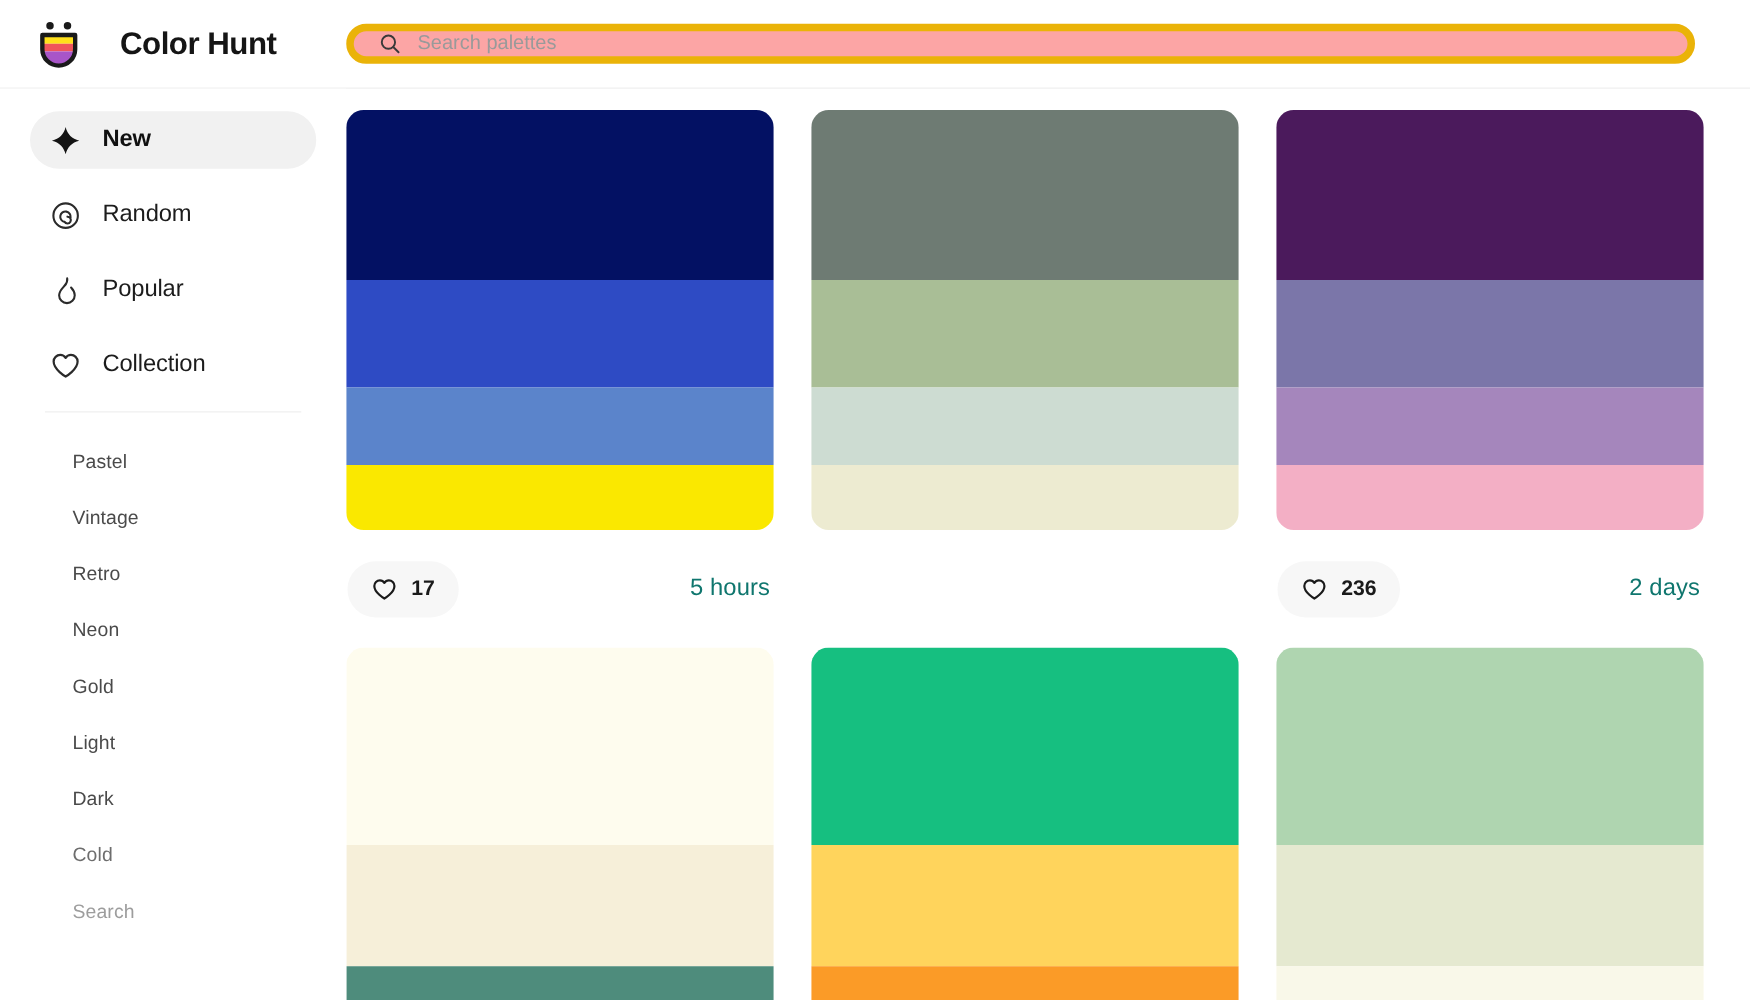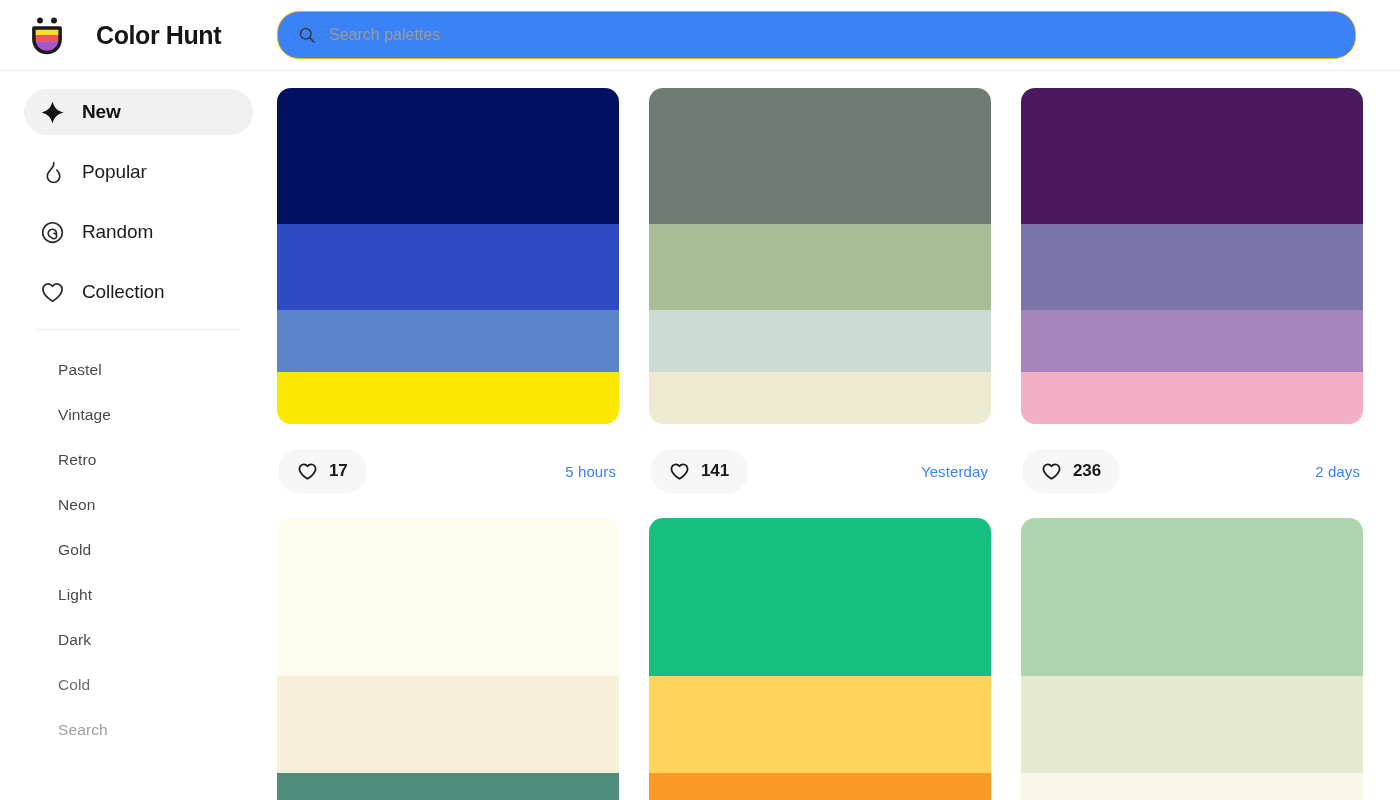--- a/index.html
+++ b/index.html
@@ -60,24 +60,24 @@
   .search-wrap {
     flex: 1;
     height: 71px;
     display: flex;
     align-items: center;
     padding-right: 44px;
   }
 
   .search-box {
     flex: 1;
-    height: 48px;
+    height: 32px;
     border-radius: 22px;
-    background: #3b82f6;
-    border: 1px solid #eab308;
+    background: #fca5a5;
+    border: 6px solid #eab308;
     display: flex;
     align-items: center;
     padding: 0 20px;
     gap: 13px;
   }
 
   .search-icon { width: 18px; height: 18px; flex-shrink: 0; display:block; }
 
   .search-input {
     flex: 1;
@@ -204,22 +204,22 @@
   .heart-icon { width: 21px; height: 21px; display:block; flex-shrink: 0; }
 
   .like-count {
     font-size: 17px;
     font-weight: bold;
     color: #1a1a1a;
     letter-spacing: -0.1px;
   }
 
   .time-label {
-    font-size: 15px;
-    color: #3b82f6;
+    font-size: 19px;
+    color: #0f766e;
     padding-right: 2px;
     letter-spacing: 0.1px;
     margin-left: 40px;
   }
 </style>
 </head>
 <body>
 
 <div id="app">
 
@@ -260,31 +260,31 @@
 
       <div class="nav-item active">
         <svg class="nav-icon" viewBox="0 0 24 24">
           <path d="M12 1.5 C13.4 7.2 16.8 10.6 22.5 12 C16.8 13.4 13.4 16.8 12 22.5 C10.6 16.8 7.2 13.4 1.5 12 C7.2 10.6 10.6 7.2 12 1.5 Z" fill="#141414"></path>
         </svg>
         <span class="nav-label">New</span>
       </div>
 
       <div class="nav-item">
         <svg class="nav-icon" viewBox="0 0 24 24">
-          <path d="M13.2 2.6 c0.6 3.3 -1.1 4.6 -2.6 6.3 c-1.7 1.9 -3.6 3.8 -3.6 6.7 c0 3.3 2.7 6 6 6 c3.3 0 6 -2.7 6 -6 c0 -2.6 -1.4 -4.5 -2.8 -6" fill="none" stroke="#2b2b2b" stroke-width="1.6" stroke-linecap="round" stroke-linejoin="round"></path>
-        </svg>
-        <span class="nav-label">Popular</span>
+          <circle cx="12" cy="12" r="9.4" fill="none" stroke="#2b2b2b" stroke-width="1.6"></circle>
+          <path d="M15.8 13.6 a4 4 0 1 0 -4.6 3.2 a2.6 2.6 0 1 0 2.2 -4" fill="none" stroke="#2b2b2b" stroke-width="1.6" stroke-linecap="round"></path>
+        </svg>
+        <span class="nav-label">Random</span>
       </div>
 
       <div class="nav-item">
         <svg class="nav-icon" viewBox="0 0 24 24">
-          <circle cx="12" cy="12" r="9.4" fill="none" stroke="#2b2b2b" stroke-width="1.6"></circle>
-          <path d="M15.8 13.6 a4 4 0 1 0 -4.6 3.2 a2.6 2.6 0 1 0 2.2 -4" fill="none" stroke="#2b2b2b" stroke-width="1.6" stroke-linecap="round"></path>
-        </svg>
-        <span class="nav-label">Random</span>
+          <path d="M13.2 2.6 c0.6 3.3 -1.1 4.6 -2.6 6.3 c-1.7 1.9 -3.6 3.8 -3.6 6.7 c0 3.3 2.7 6 6 6 c3.3 0 6 -2.7 6 -6 c0 -2.6 -1.4 -4.5 -2.8 -6" fill="none" stroke="#2b2b2b" stroke-width="1.6" stroke-linecap="round" stroke-linejoin="round"></path>
+        </svg>
+        <span class="nav-label">Popular</span>
       </div>
 
       <div class="nav-item">
         <svg class="nav-icon" viewBox="0 0 24 24">
           <path d="M12 20.4 C12 20.4 2.8 15.1 2.8 8.9 C2.8 6 5.1 3.8 7.9 3.8 C9.8 3.8 11.2 4.8 12 6.1 C12.8 4.8 14.2 3.8 16.1 3.8 C18.9 3.8 21.2 6 21.2 8.9 C21.2 15.1 12 20.4 12 20.4 Z" fill="none" stroke="#2b2b2b" stroke-width="1.7" stroke-linejoin="round"></path>
         </svg>
         <span class="nav-label">Collection</span>
       </div>
     </div>
 
@@ -322,29 +322,20 @@
             <div class="time-label">5 hours</div>
           </div>
         </div>
         <div class="card">
           <div class="palette">
             <div class="swatch" style="background: rgb(110, 123, 115); height: 40.5%;"></div>
             <div class="swatch" style="background: rgb(169, 190, 150); height: 25.5%;"></div>
             <div class="swatch" style="background: rgb(205, 220, 210); height: 18.5%;"></div>
             <div class="swatch" style="background: rgb(237, 235, 209); height: 15.5%;"></div>
           </div>
-          <div class="card-meta">
-            <div class="like-pill">
-              <svg class="heart-icon" viewBox="0 0 24 24">
-                <path d="M12 20.4 C12 20.4 2.8 15.1 2.8 8.9 C2.8 6 5.1 3.8 7.9 3.8 C9.8 3.8 11.2 4.8 12 6.1 C12.8 4.8 14.2 3.8 16.1 3.8 C18.9 3.8 21.2 6 21.2 8.9 C21.2 15.1 12 20.4 12 20.4 Z" fill="none" stroke="#1a1a1a" stroke-width="2" stroke-linejoin="round"></path>
-              </svg>
-              <span class="like-count">141</span>
-            </div>
-            <div class="time-label">Yesterday</div>
-          </div>
         </div>
         <div class="card">
           <div class="palette">
             <div class="swatch" style="background: rgb(75, 26, 92); height: 40.5%;"></div>
             <div class="swatch" style="background: rgb(123, 118, 169); height: 25.5%;"></div>
             <div class="swatch" style="background: rgb(165, 134, 188); height: 18.5%;"></div>
             <div class="swatch" style="background: rgb(243, 175, 197); height: 15.5%;"></div>
           </div>
           <div class="card-meta">
             <div class="like-pill">

